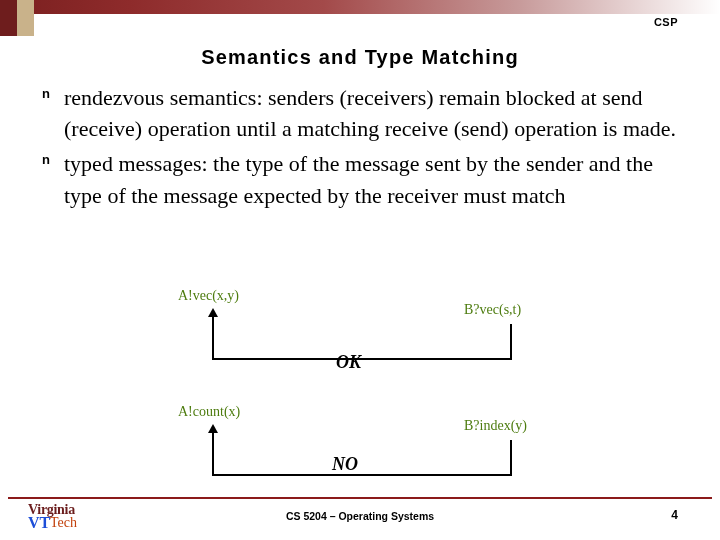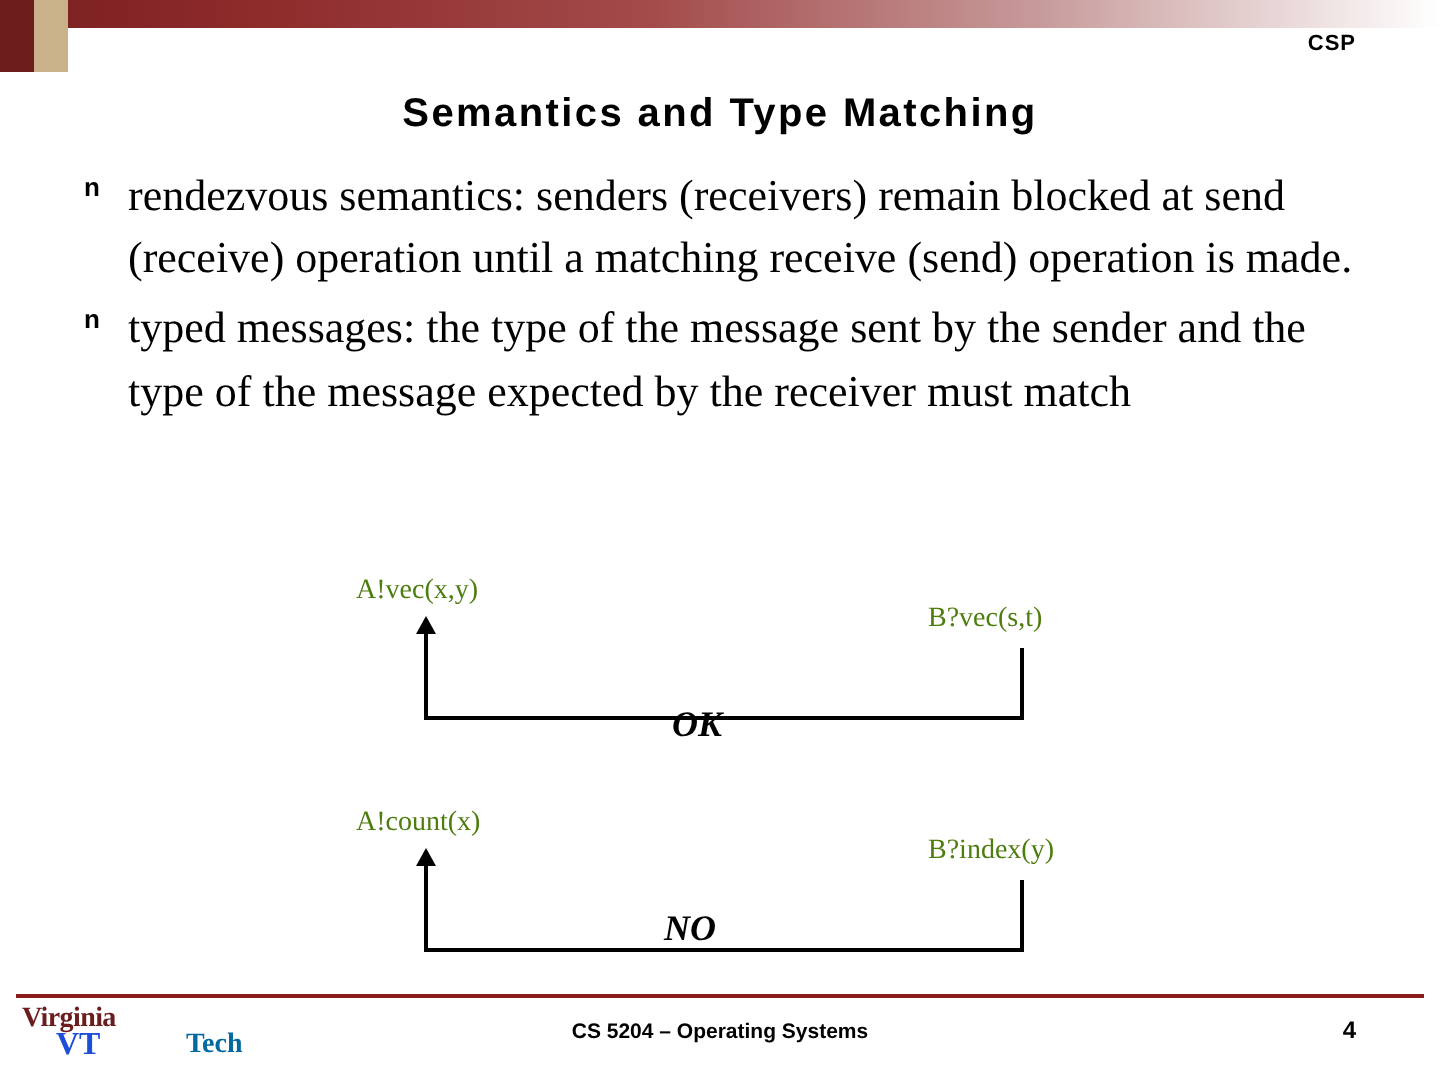--- a/index.html
+++ b/index.html
@@ -188,37 +188,36 @@
   }
   .vt-logo {
     position: absolute;
     left: 10px;
     top: 502px;
     width: 100px;
     height: 30px;
   }
   .vt-virginia {
     position: absolute;
-    left: 1px;
+    left: 18px;
     top: 0px;
     font-family: "Liberation Serif", serif;
     font-size: 14px;
     font-weight: bold;
     color: #6b1d1d;
     letter-spacing: -0.3px;
   }
   .vt-tech {
     position: absolute;
     left: 40px;
     top: 13px;
     font-family: "Liberation Serif", serif;
     font-size: 14px;
-    font-weight: bold;
-    color: #0369a1;
-    margin-left: 43px;
+    font-weight: normal;
+    color: #c2410c;
   }
   .vt-mark {
     position: absolute;
     left: 18px;
     top: 12px;
     font-family: "Liberation Serif", serif;
     font-size: 16px;
     font-weight: bold;
     color: #1d4ed8;
   }

